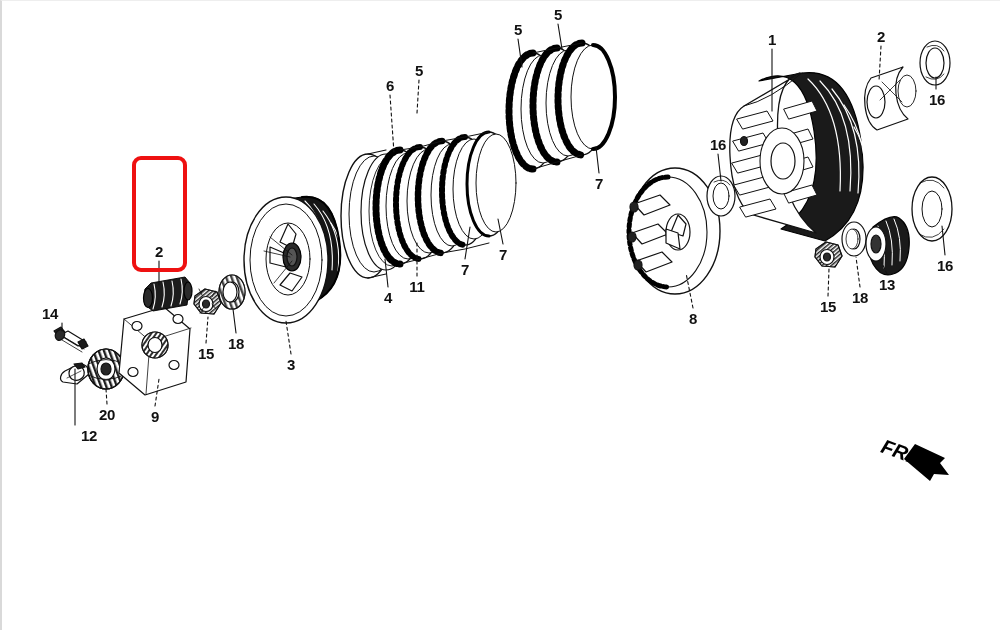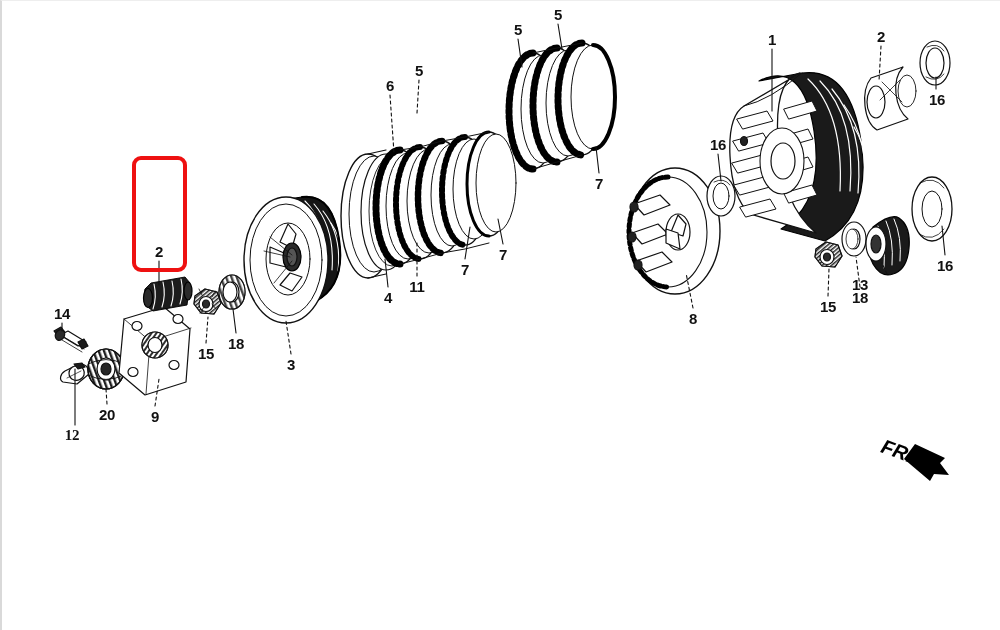--- a/index.html
+++ b/index.html
@@ -369,25 +369,25 @@
       <div class="lbl" style="left: 417px; top: 69px;">5</div>
       <div class="lbl" style="left: 388px; top: 84px;">6</div>
       <div class="lbl" style="left: 597px; top: 182px;">7</div>
       <div class="lbl" style="left: 501px; top: 253px;">7</div>
       <div class="lbl" style="left: 463px; top: 268px;">7</div>
       <div class="lbl" style="left: 415px; top: 285px;">11</div>
       <div class="lbl" style="left: 386px; top: 296px;">4</div>
       <div class="lbl" style="left: 691px; top: 317px;">8</div>
       <div class="lbl" style="left: 826px; top: 305px;">15</div>
       <div class="lbl" style="left: 858px; top: 296px;">18</div>
-      <div class="lbl" style="left: 858px; top: 283px;">13</div>
+      <div class="lbl" style="left: 885px; top: 283px;">13</div>
       <div class="lbl" style="left: 943px; top: 264px;">16</div>
       <div class="lbl" style="left: 289px; top: 363px;">3</div>
       <div class="lbl" style="left: 234px; top: 342px;">18</div>
       <div class="lbl" style="left: 204px; top: 352px;">15</div>
       <div class="lbl" style="left: 157px; top: 250px;">2</div>
       <div class="lbl" style="left: 153px; top: 415px;">9</div>
       <div class="lbl" style="left: 105px; top: 413px;">20</div>
-      <div class="lbl" style="left: 70px; top: 434px; font-family: Liberation Serif, serif;">12</div>
-      <div class="lbl" style="left: 60px; top: 312px; text-align: right;">14</div>
+      <div class="lbl" style="left: 87px; top: 434px;">12</div>
+      <div class="lbl" style="left: 48px; top: 312px; text-align: right;">14</div>
     </div>
 
 </div>
 
 </body></html>

